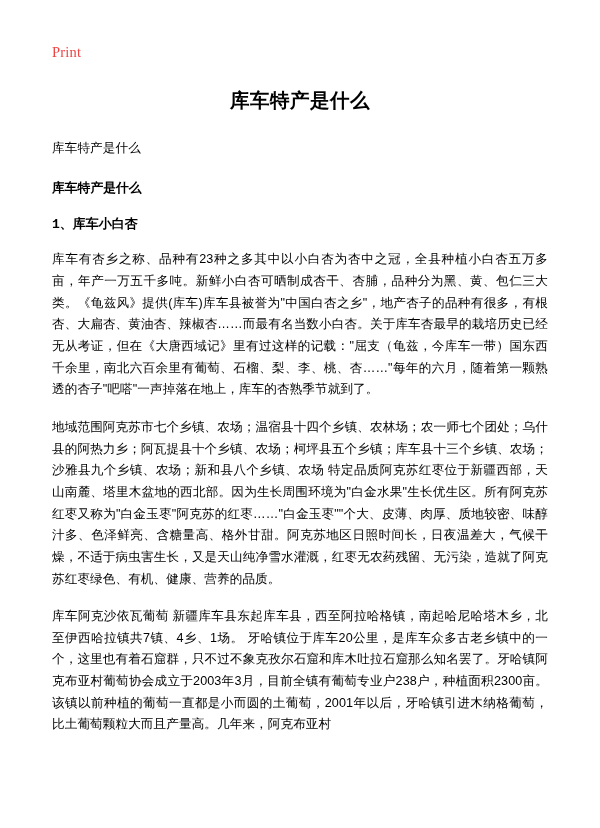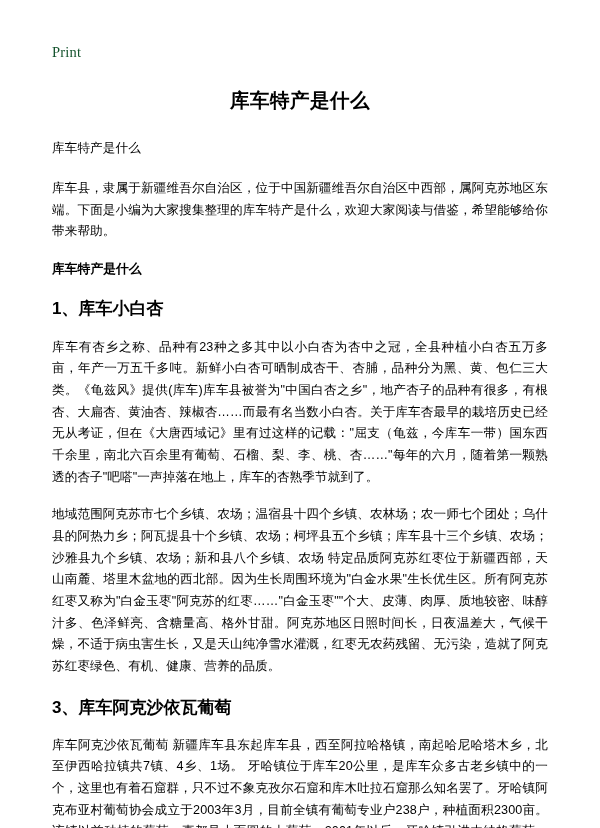--- a/index.html
+++ b/index.html
@@ -17,21 +17,21 @@
   .page {
     position: relative;
     width: 600px;
     height: 828px;
     box-sizing: border-box;
     padding: 44px 52px 0 52px;
   }
   .print-link {
     font-family: "Liberation Serif", "DejaVu Serif", serif;
     font-size: 14.5px;
-    color: #14532d;
+    color: #ef4444;
     line-height: 1.2;
     margin: 0 0 26px 0;
     letter-spacing: 0.2px;
   }
   h1.doc-title {
     font-family: "Liberation Sans", "DejaVu Sans", sans-serif;
     font-size: 19.5px;
     font-weight: bold;
     text-align: center;
     margin: 0 0 24px 0;
@@ -50,43 +50,41 @@
     margin-bottom: 18px;
   }
   h2.sec {
     font-family: "Liberation Sans", "DejaVu Sans", sans-serif;
     font-size: 12.8px;
     font-weight: bold;
     margin: 0 0 16px 0;
     line-height: 1.6;
   }
   h3.sub {
-    font-family: Liberation Sans, sans-serif;
-    font-size: 17px;
+    font-family: Liberation Mono, monospace;
+    font-size: 13px;
     font-weight: bold;
     margin: 0 0 14px 0;
     line-height: 1.6;
   }
 </style>
 </head>
 <body>
 
 <div class="page">
 
   <div class="print-link">Print</div>
 
   <h1 class="doc-title">库车特产是什么</h1>
 
   <p class="para lead">库车特产是什么</p>
 
-  <p class="para">库车县，隶属于新疆维吾尔自治区，位于中国新疆维吾尔自治区中西部，属阿克苏地区东端。下面是小编为大家搜集整理的库车特产是什么，欢迎大家阅读与借鉴，希望能够给你带来帮助。</p>
 
   <h2 class="sec">库车特产是什么</h2>
 
   <h3 class="sub">1、库车小白杏</h3>
   <p class="para">库车有杏乡之称、品种有23种之多其中以小白杏为杏中之冠，全县种植小白杏五万多亩，年产一万五千多吨。新鲜小白杏可晒制成杏干、杏脯，品种分为黑、黄、包仁三大类。《龟兹风》提供(库车)库车县被誉为"中国白杏之乡"，地产杏子的品种有很多，有根杏、大扁杏、黄油杏、辣椒杏……而最有名当数小白杏。关于库车杏最早的栽培历史已经无从考证，但在《大唐西域记》里有过这样的记载："屈支（龟兹，今库车一带）国东西千余里，南北六百余里有葡萄、石榴、梨、李、桃、杏……"每年的六月，随着第一颗熟透的杏子"吧嗒"一声掉落在地上，库车的杏熟季节就到了。</p>
 
   <p class="para">地域范围阿克苏市七个乡镇、农场；温宿县十四个乡镇、农林场；农一师七个团处；乌什县的阿热力乡；阿瓦提县十个乡镇、农场；柯坪县五个乡镇；库车县十三个乡镇、农场；沙雅县九个乡镇、农场；新和县八个乡镇、农场 特定品质阿克苏红枣位于新疆西部，天山南麓、塔里木盆地的西北部。因为生长周围环境为"白金水果"生长优生区。所有阿克苏红枣又称为"白金玉枣"阿克苏的红枣……"白金玉枣""个大、皮薄、肉厚、质地较密、味醇汁多、色泽鲜亮、含糖量高、格外甘甜。阿克苏地区日照时间长，日夜温差大，气候干燥，不适于病虫害生长，又是天山纯净雪水灌溉，红枣无农药残留、无污染，造就了阿克苏红枣绿色、有机、健康、营养的品质。</p>
 
-  <h3 class="sub">3、库车阿克沙依瓦葡萄</h3>
   <p class="para">库车阿克沙依瓦葡萄 新疆库车县东起库车县，西至阿拉哈格镇，南起哈尼哈塔木乡，北至伊西哈拉镇共7镇、4乡、1场。 牙哈镇位于库车20公里，是库车众多古老乡镇中的一个，这里也有着石窟群，只不过不象克孜尔石窟和库木吐拉石窟那么知名罢了。牙哈镇阿克布亚村葡萄协会成立于2003年3月，目前全镇有葡萄专业户238户，种植面积2300亩。该镇以前种植的葡萄一直都是小而圆的土葡萄，2001年以后，牙哈镇引进木纳格葡萄，比土葡萄颗粒大而且产量高。几年来，阿克布亚村</p>
 
 </div>
 
 </body></html>

